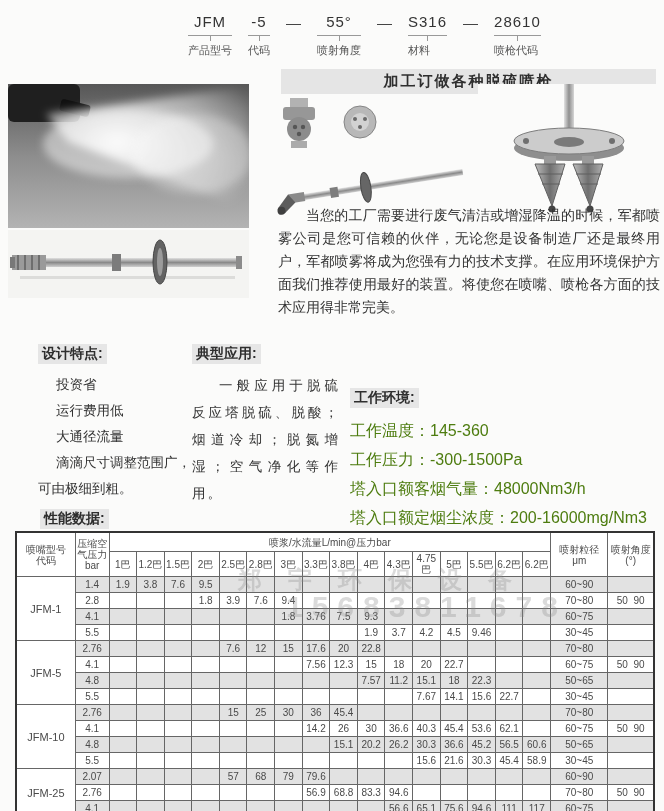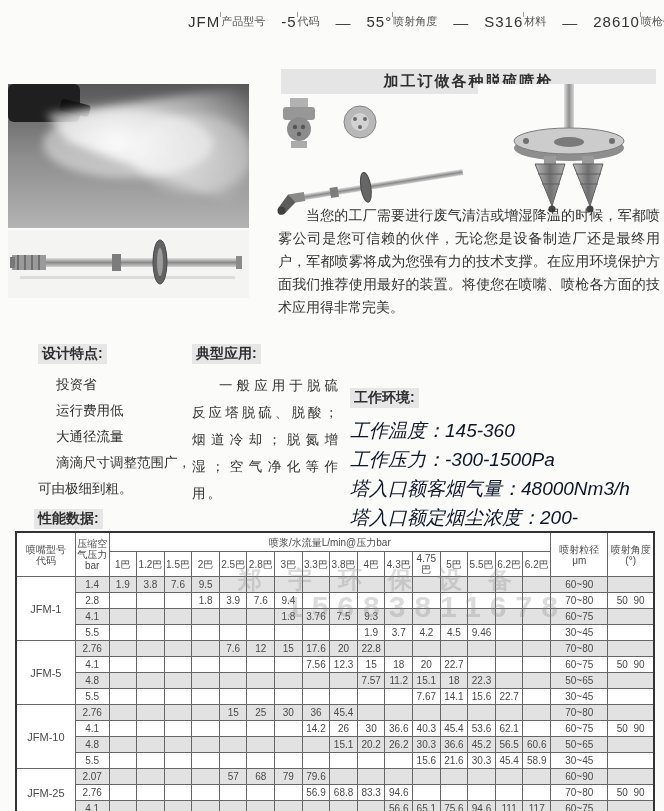--- a/index.html
+++ b/index.html
@@ -2,21 +2,21 @@
 <html><head>
 <meta charset="utf-8">
 <style>
   html,body{margin:0;padding:0;background:#fbfbfa;}
   #page{position:relative;width:664px;height:811px;overflow:hidden;
         font-family:"Liberation Sans",sans-serif;color:#3c3c3c;background:#fbfbfa;}
 
   
   .code-header{position:absolute;left:188px;top:12px;display:flex;align-items:flex-start;gap:16px;}
   .code-dash{font-size:15px;color:#444;line-height:20px;padding-top:1px;}
-  .code-seg{display:flex;align-items:stretch;}
+  .code-seg{display:flex;flex-direction:column;align-items:stretch;}
   .seg-value{font-size:15px;color:#333;line-height:20px;text-align:center;letter-spacing:1px;}
   .seg-rule{border-top:1px solid #999;margin-top:3px;}
   .seg-tick{width:1px;height:5px;background:#999;margin:0 auto;}
   .seg-label{font-size:11px;color:#555;text-align:left;margin-top:2px;white-space:nowrap;}
 
   
   .banner{position:absolute;left:281px;top:69px;width:375px;height:25px;background:#e5e5e5;
           display:flex;align-items:center;justify-content:center;font-size:15px;font-weight:bold;color:#2e2e2e;letter-spacing:2px;}
 
   
@@ -29,24 +29,24 @@
 
   
   .sec-title{display:inline-block;background:#e6e6e6;font-size:14px;font-weight:bold;color:#2e2e2e;
              padding:1px 4px;margin-bottom:8px;}
   .design{position:absolute;left:38px;top:344px;width:156px;}
   .design-items{padding-left:18px;font-size:13.5px;line-height:26px;color:#333;}
   .design-items .item-long{margin-left:-18px;text-indent:18px;}
   .application{position:absolute;left:192px;top:344px;width:148px;}
   .app-text{font-size:13.5px;line-height:27px;color:#333;text-align:justify;text-indent:2em;letter-spacing:2px;}
   .environment{position:absolute;left:350px;top:344px;width:312px;margin-top:44px;}
-  .env-items{font-size:19px;line-height:29px;color:#0f172a;font-style:italic;}
+  .env-items{font-size:16px;line-height:29px;color:#4d7c0f;}
 
   
-  .perf-title{position:absolute;left:34px;top:509px;}
+  .perf-title{position:absolute;left:40px;top:509px;}
   table.perf{position:absolute;left:15px;top:531px;width:640px;border-collapse:collapse;table-layout:fixed;
              font-size:10px;color:#4a4a4a;border:2px solid #333;}
   table.perf th, table.perf td{border:1px solid #666;text-align:center;padding:0;overflow:hidden;}
   table.perf thead th{font-weight:normal;white-space:pre-line;line-height:11px;background:#fff;}
   table.perf thead tr.h1 th{height:18px;}
   table.perf thead tr.h2 th{height:24px;}
   table.perf tbody td{height:15px;line-height:14px;background:#fff;}
   table.perf tr.shade td{background:#e2e2e2;}
   table.perf td.model{background:#fff !important;font-size:11px;}
   table.perf tr.group-start td{border-top:1.5px solid #333;}

